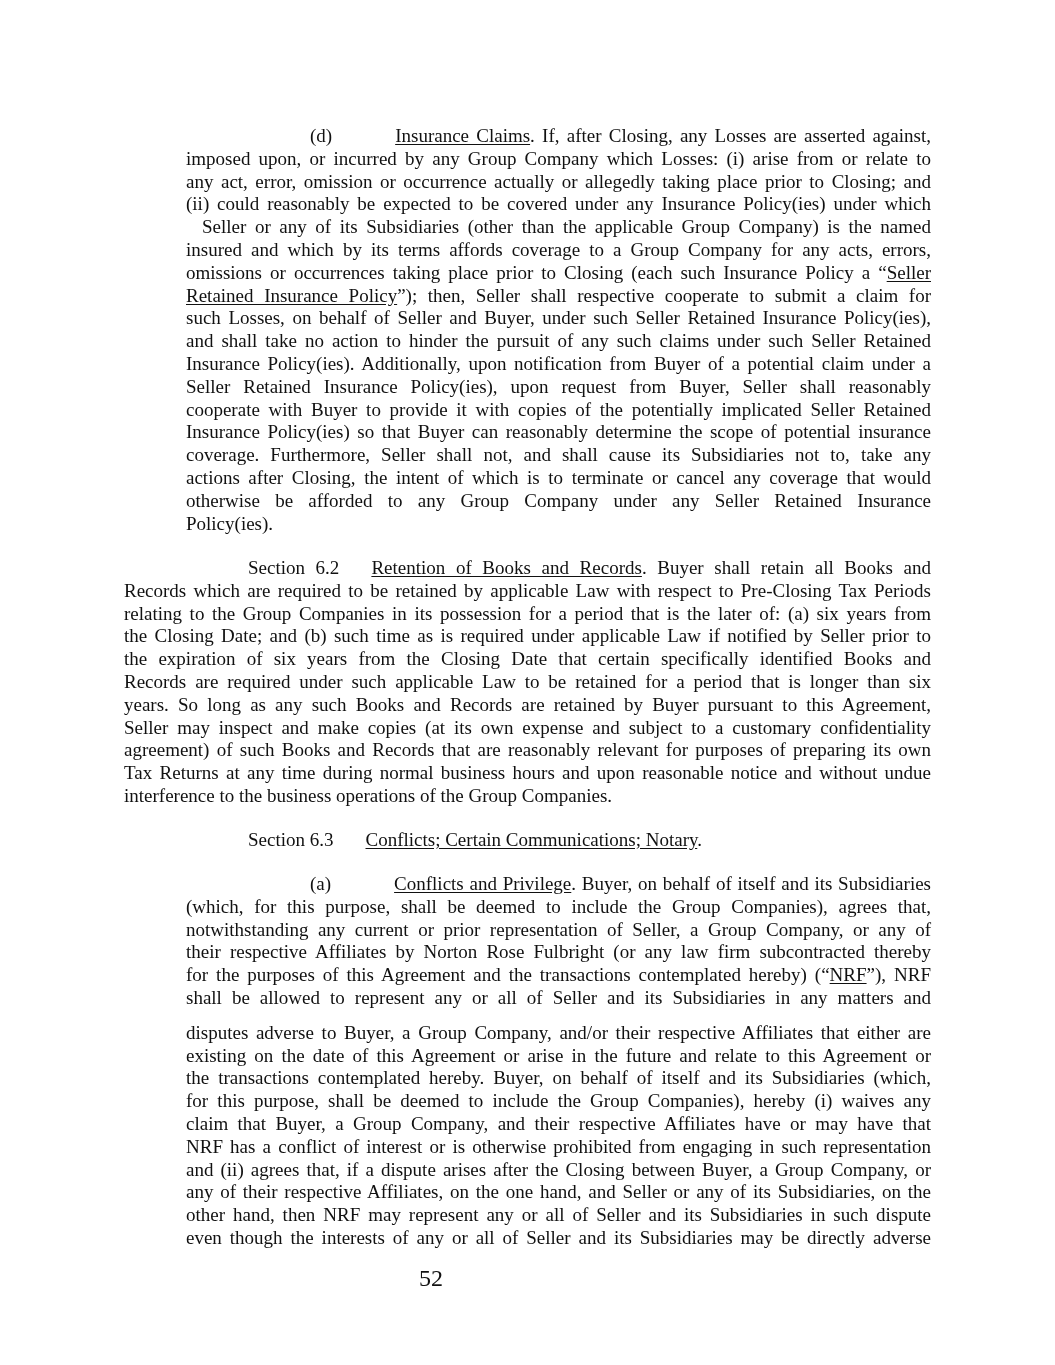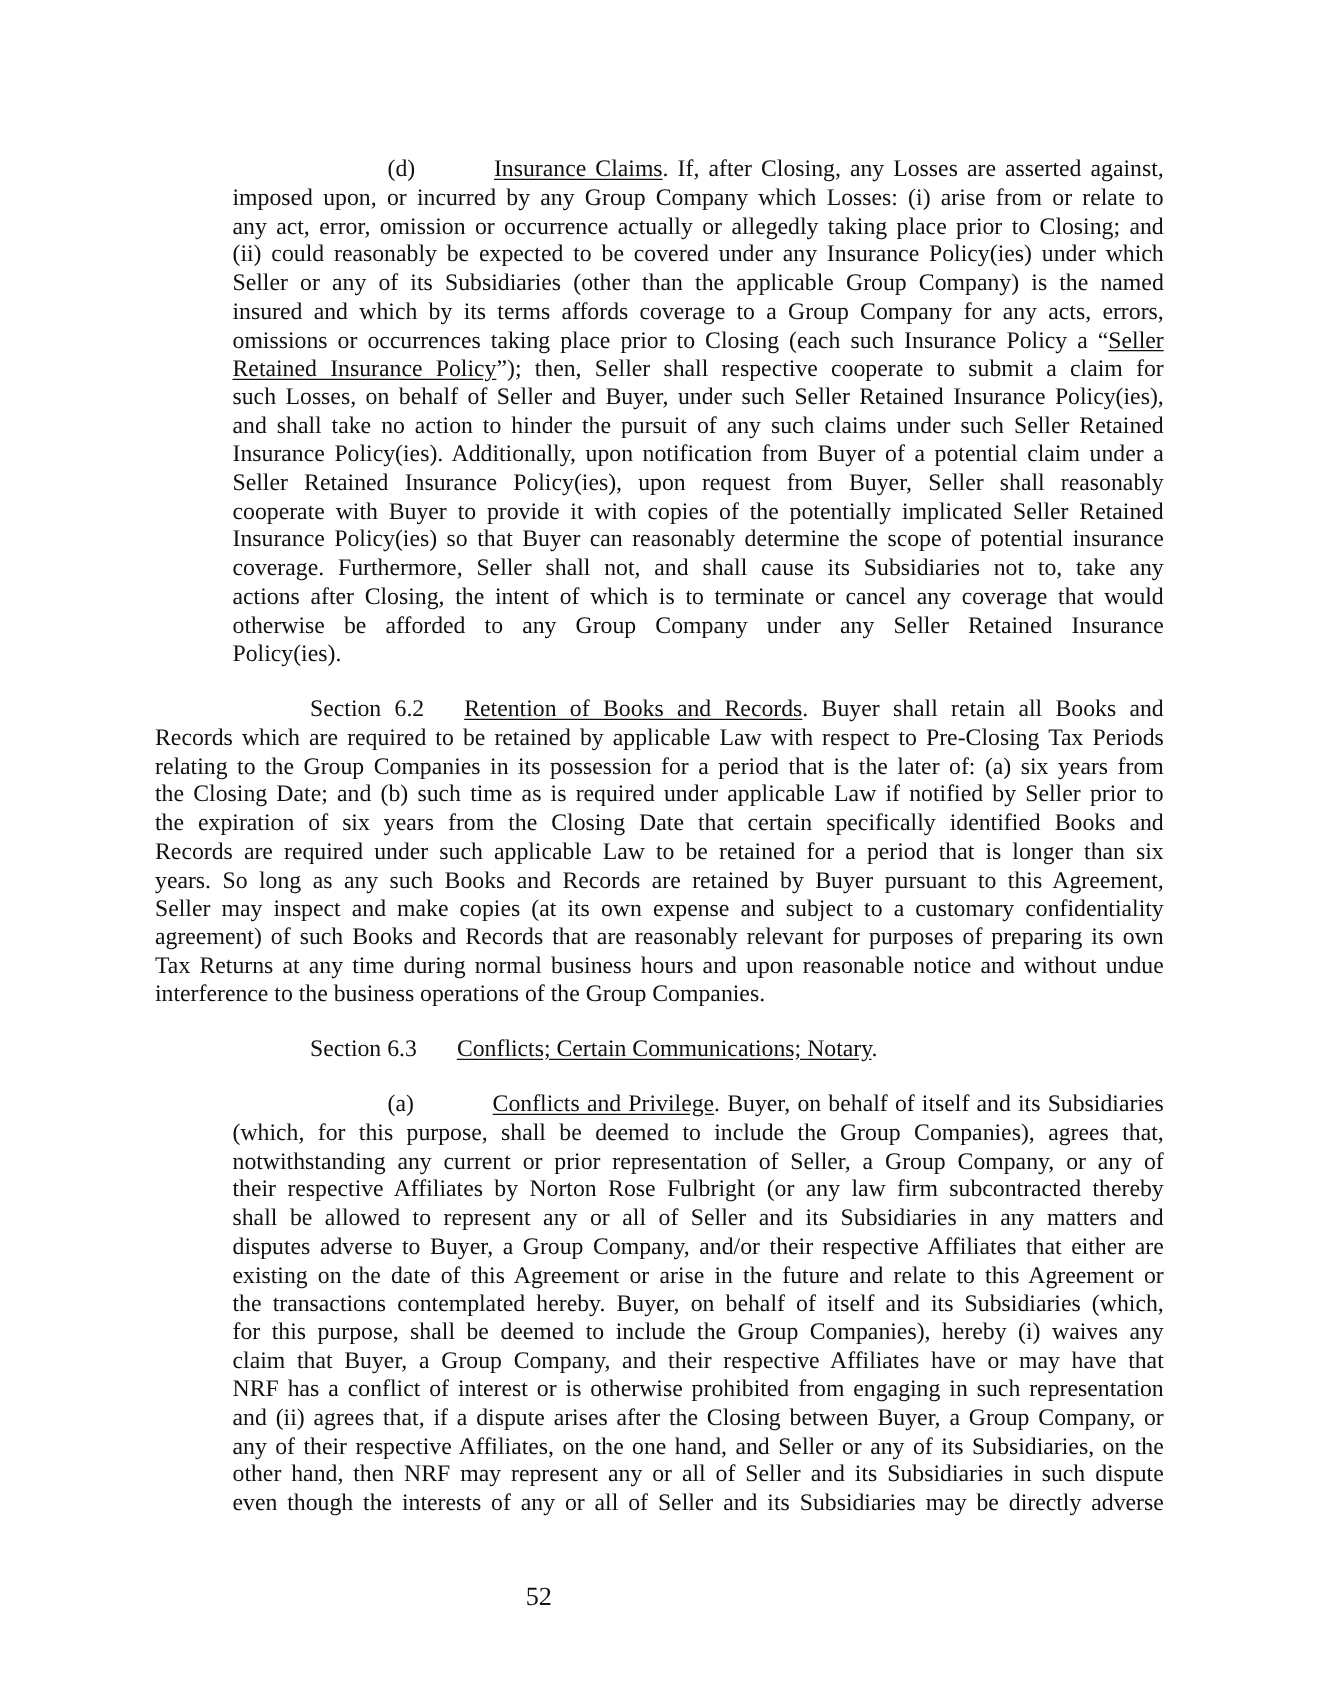--- a/index.html
+++ b/index.html
@@ -5,34 +5,34 @@
   html, body { margin: 0; padding: 0; background: #ffffff; }
   body { width: 1055px; height: 1365px; position: relative; overflow: hidden;
          font-family: "Liberation Serif", serif; color: #111; }
   .page { position: absolute; left: 0; top: 0; width: 1055px; height: 1365px; }
   .text { font-size: 19px; line-height: 22.8px; text-align: justify; }
   .line { display: block; height: 22.8px; white-space: nowrap; text-align-last: justify; text-align: justify; }
   .line.last { text-align-last: left; }
   .u { text-decoration: underline; text-underline-offset: 2px; }
   .sub { position: absolute; left: 186px; width: 745px; }
   .full { position: absolute; left: 124px; width: 807px; }
-  .page-number { position: absolute; top: 1265px; left: 0; width: 862px; text-align: center; font-size: 21px; }
+  .page-number { position: absolute; top: 1265px; left: 0; width: 862px; text-align: center; font-size: 24px; }
   .tab-d { display: inline-block; width: 63px; }
 </style>
 </head>
 <body>
 
 <div class="page">
 
   <div class="sub text" style="top:125px;">
     <span class="line" style="padding-left: 124px; text-align-last: justify; white-space: normal;"><span>(d)</span><span class="tab-d"></span><span class="u">Insurance Claims</span><span>. If, after Closing, any Losses are asserted against,</span></span>
     <span class="line" style="white-space: normal;">imposed upon, or incurred by any Group Company which Losses: (i) arise from or relate to</span>
     <span class="line" style="white-space: normal;">any act, error, omission or occurrence actually or allegedly taking place prior to Closing; and</span>
     <span class="line" style="white-space: normal;">(ii) could reasonably be expected to be covered under any Insurance Policy(ies) under which</span>
-    <span class="line" style="white-space: normal;">Seller or any of its Subsidiaries (other than the applicable Group Company) is the named</span>
+    <span class="line" style="white-space: normal; margin-left: 16px;">Seller or any of its Subsidiaries (other than the applicable Group Company) is the named</span>
     <span class="line" style="white-space: normal;">insured and which by its terms affords coverage to a Group Company for any acts, errors,</span>
     <span class="line" style="white-space: normal;"><span>omissions or occurrences taking place prior to Closing (each such Insurance Policy a “</span><span class="u">Seller</span></span>
     <span class="line" style="white-space: normal;"><span class="u">Retained Insurance Policy</span><span>”); then, Seller shall respective cooperate to submit a claim for</span></span>
     <span class="line" style="white-space: normal;">such Losses, on behalf of Seller and Buyer, under such Seller Retained Insurance Policy(ies),</span>
     <span class="line" style="white-space: normal;">and shall take no action to hinder the pursuit of any such claims under such Seller Retained</span>
     <span class="line" style="white-space: normal;">Insurance Policy(ies). Additionally, upon notification from Buyer of a potential claim under a</span>
     <span class="line" style="white-space: normal;">Seller Retained Insurance Policy(ies), upon request from Buyer, Seller shall reasonably</span>
     <span class="line" style="white-space: normal;">cooperate with Buyer to provide it with copies of the potentially implicated Seller Retained</span>
     <span class="line" style="white-space: normal;">Insurance Policy(ies) so that Buyer can reasonably determine the scope of potential insurance</span>
     <span class="line" style="white-space: normal;">coverage. Furthermore, Seller shall not, and shall cause its Subsidiaries not to, take any</span>
@@ -57,22 +57,23 @@
 
   <div class="text" style="position:absolute; top:829px; left:248px; white-space:nowrap;">
     <span>Section 6.3</span><span class="tab-d" style="width:32px;"></span><span class="u">Conflicts; Certain Communications; Notary</span><span>.</span>
   </div>
 
   <div class="sub text" style="top:873px;">
     <span class="line" style="padding-left: 124px; white-space: normal;"><span>(a)</span><span class="tab-d"></span><span class="u">Conflicts and Privilege</span><span>. Buyer, on behalf of itself and its Subsidiaries</span></span>
     <span class="line" style="white-space: normal;">(which, for this purpose, shall be deemed to include the Group Companies), agrees that,</span>
     <span class="line" style="white-space: normal;">notwithstanding any current or prior representation of Seller, a Group Company, or any of</span>
     <span class="line" style="white-space: normal;">their respective Affiliates by Norton Rose Fulbright (or any law firm subcontracted thereby</span>
+    <span class="line" style="white-space: normal;"><span>for the purposes of this Agreement and the transactions contemplated hereby) (“</span><span class="u">NRF</span><span>”), NRF</span></span>
     <span class="line" style="white-space: normal;">shall be allowed to represent any or all of Seller and its Subsidiaries in any matters and</span>
-    <span class="line" style="white-space: normal;">disputes adverse to Buyer, a Group Company, and/or their respective Affiliates that either are</span>
+    <span class="line" style="white-space: normal; margin-top: 12px;">disputes adverse to Buyer, a Group Company, and/or their respective Affiliates that either are</span>
     <span class="line" style="white-space: normal;">existing on the date of this Agreement or arise in the future and relate to this Agreement or</span>
     <span class="line" style="white-space: normal;">the transactions contemplated hereby. Buyer, on behalf of itself and its Subsidiaries (which,</span>
     <span class="line" style="white-space: normal;">for this purpose, shall be deemed to include the Group Companies), hereby (i) waives any</span>
     <span class="line" style="white-space: normal;">claim that Buyer, a Group Company, and their respective Affiliates have or may have that</span>
     <span class="line" style="white-space: normal;">NRF has a conflict of interest or is otherwise prohibited from engaging in such representation</span>
     <span class="line" style="white-space: normal;">and (ii) agrees that, if a dispute arises after the Closing between Buyer, a Group Company, or</span>
     <span class="line" style="white-space: normal;">any of their respective Affiliates, on the one hand, and Seller or any of its Subsidiaries, on the</span>
     <span class="line" style="white-space: normal;">other hand, then NRF may represent any or all of Seller and its Subsidiaries in such dispute</span>
     <span class="line" style="white-space: normal;">even though the interests of any or all of Seller and its Subsidiaries may be directly adverse</span>
   </div>

